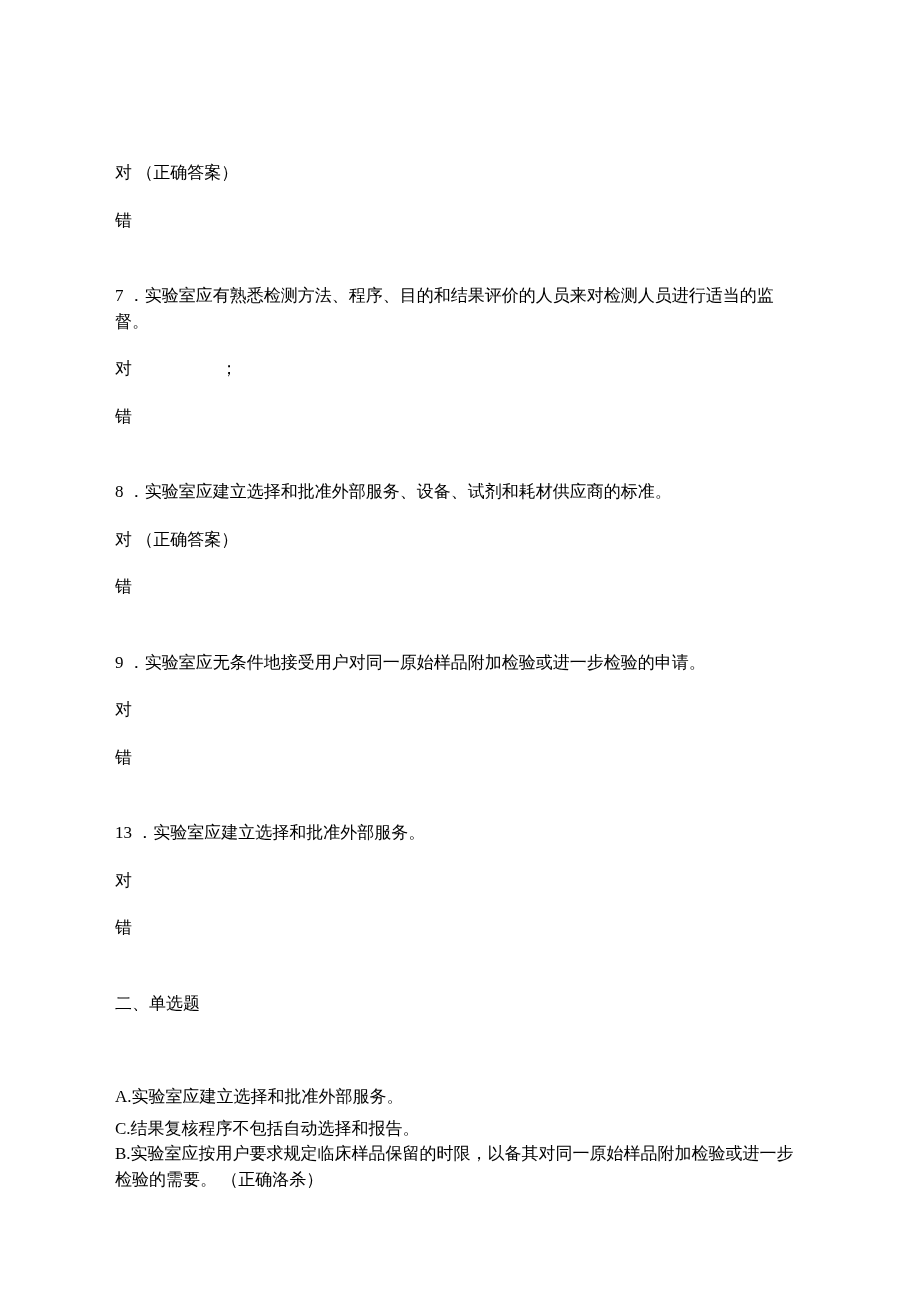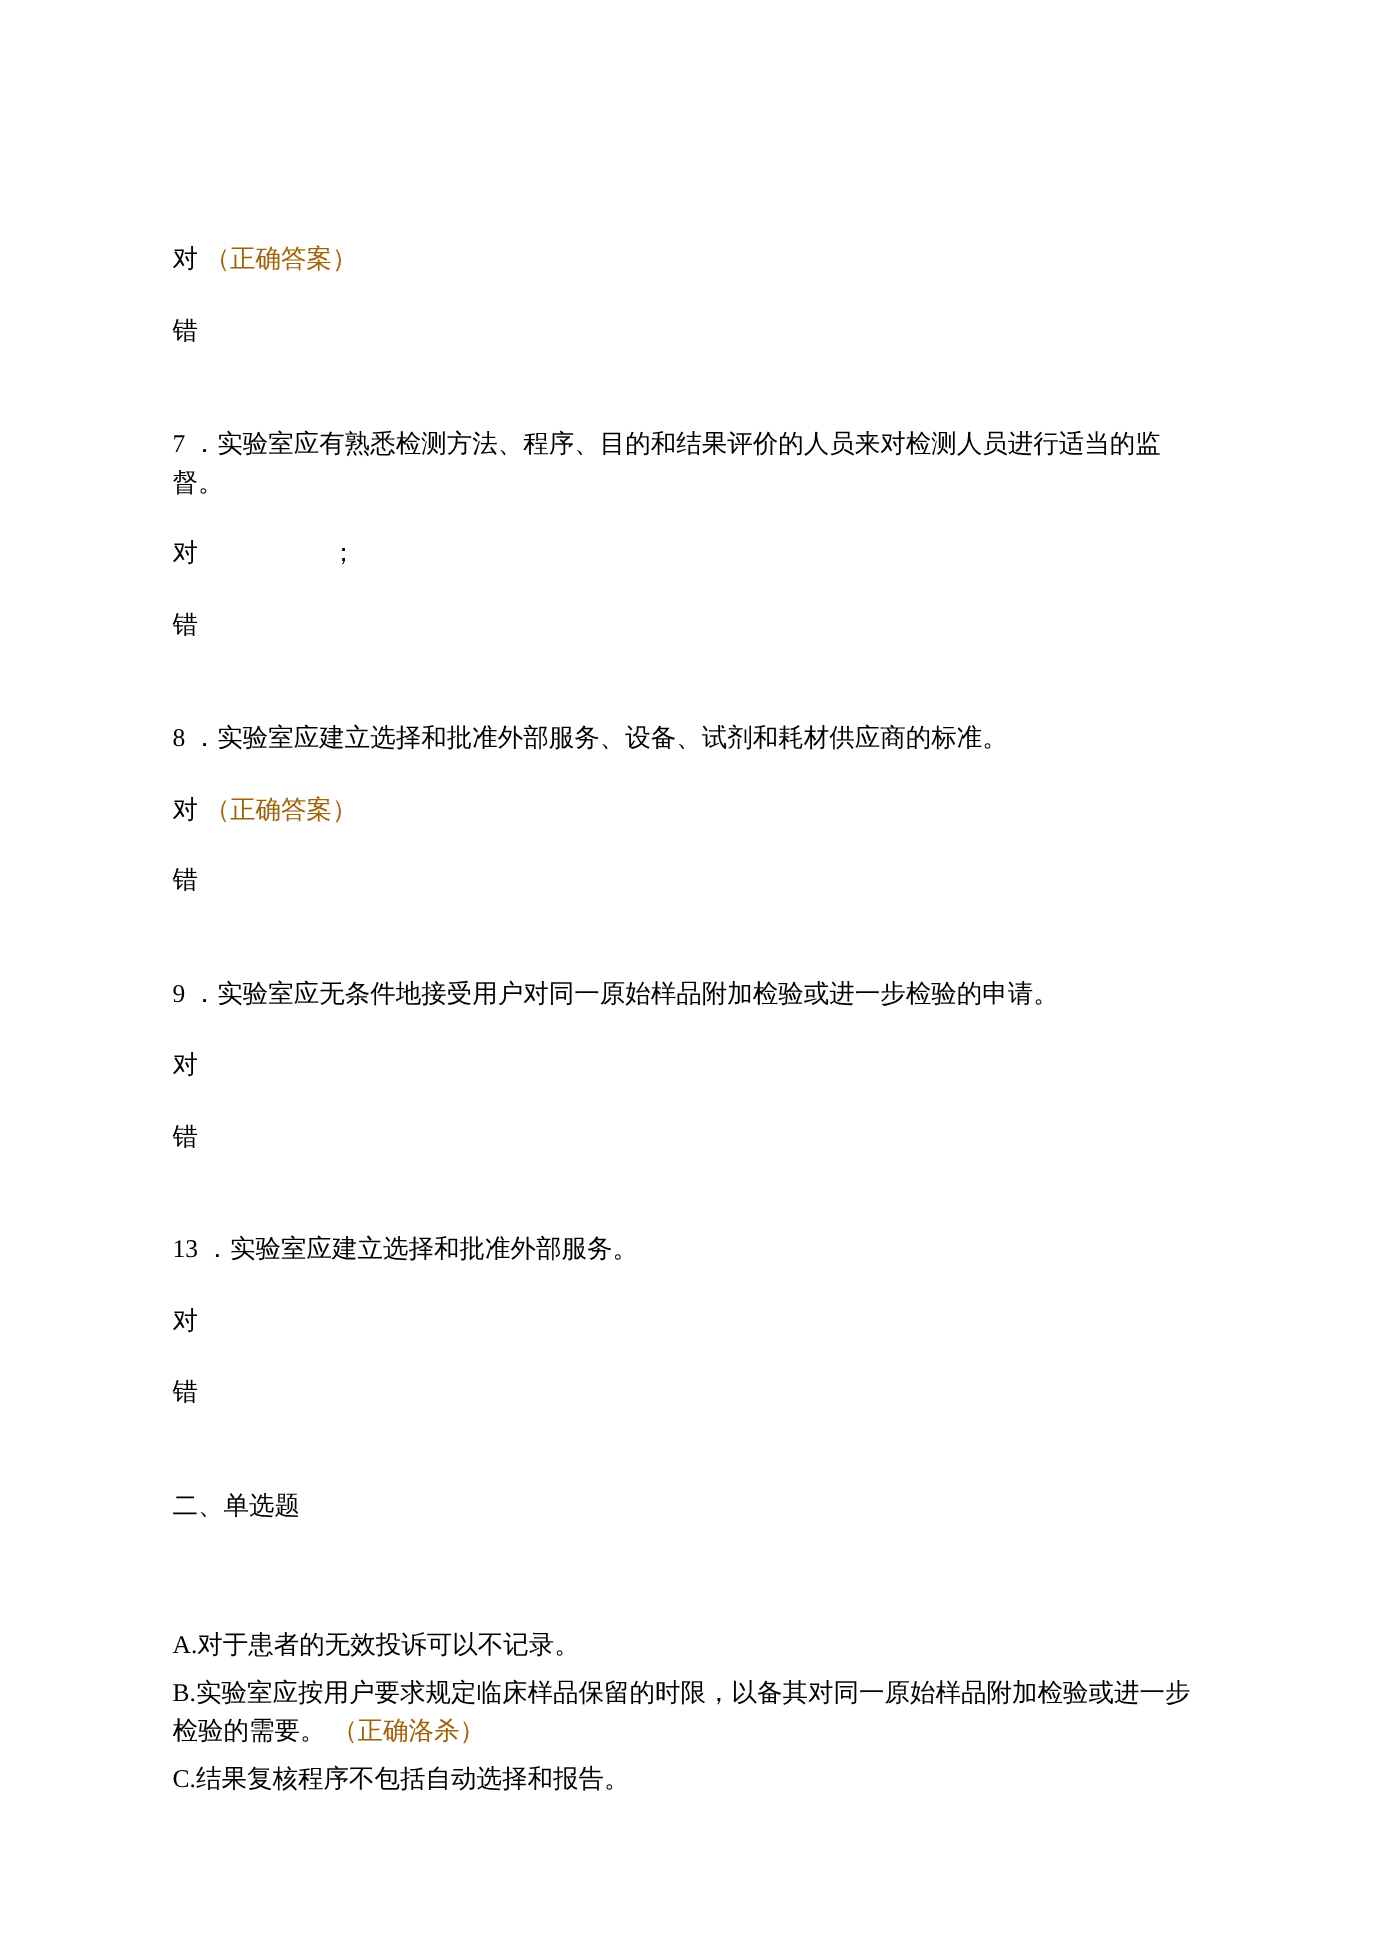--- a/index.html
+++ b/index.html
@@ -14,21 +14,21 @@
     width: 920px;
     min-height: 1301px;
     padding: 160px 115px 120px 115px;
     box-sizing: border-box;
     line-height: 1.5;
   }
   .line {
     margin-bottom: 40px;
   }
   .correct-answer {
-    color: #a16207;
+    color: #000000;
   }
   .qtext {
     margin-bottom: 22px;
   }
   .opt {
     margin-bottom: 22px;
   }
   .section-gap {
     height: 28px;
   }
@@ -100,20 +100,20 @@
   <div class="opt">
     <span>错</span>
   </div>
 
   <div class="section-gap"></div>
 
   <div class="line">二、单选题</div>
 
   <div class="section-gap"></div>
 
-  <div style="margin-bottom:6px;">A.对于患者的无效投诉可以不记录。</div>
+  <div style="margin-bottom:6px;">A.实验室应建立选择和批准外部服务。</div>
+  <div>C.结果复核程序不包括自动选择和报告。</div>
   <div style="margin-bottom:6px;">
     <span>B.实验室应按用户要求规定临床样品保留的时限，以备其对同一原始样品附加检验或进一步检验的需要。</span>
     <span class="correct-answer">（正确洛杀）</span>
   </div>
-  <div>C.结果复核程序不包括自动选择和报告。</div>
 
 </div>
 
 </body></html>

